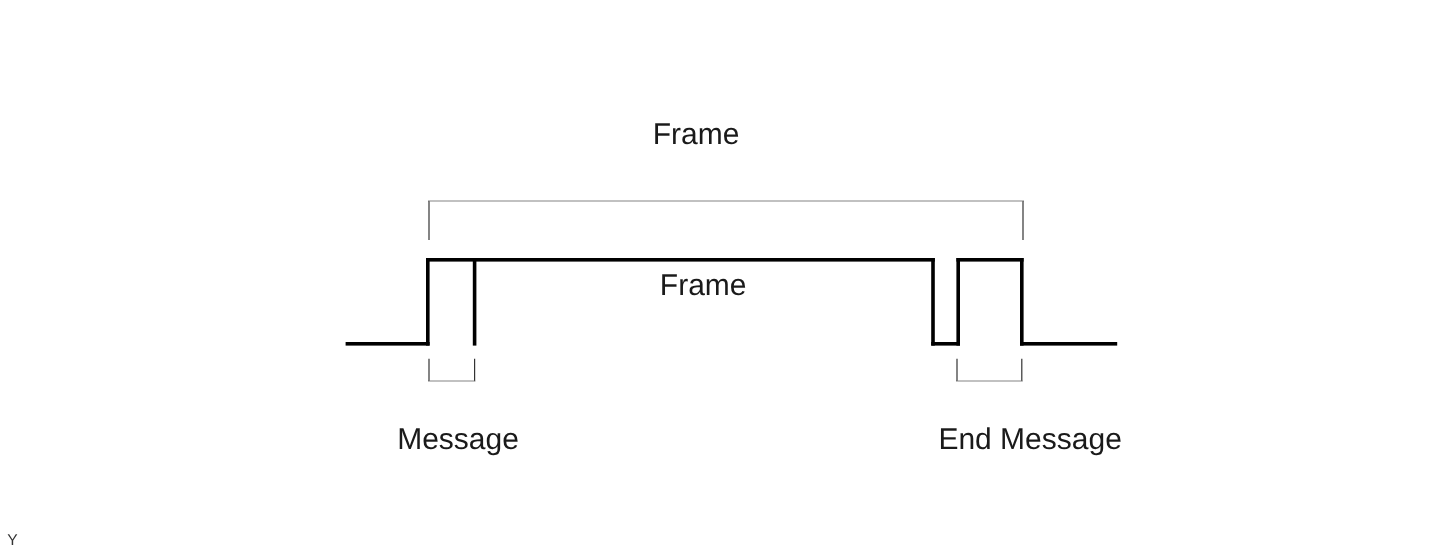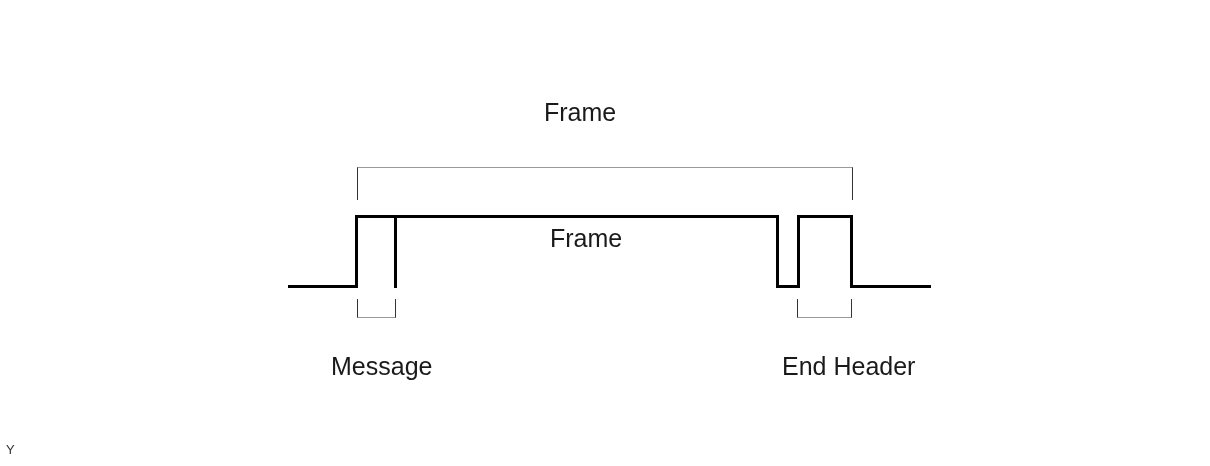--- a/index.html
+++ b/index.html
@@ -89,16 +89,16 @@
   <div class="sig v" style="left:850px;top:215px;height:73px;"></div>
 
   <div class="sig h" style="left:850px;top:285px;width:81px;"></div>
 
   <div class="bracket-bottom" style="left:357px;top:299px;width:37px;height:18px;"></div>
 
   <div class="bracket-bottom" style="left:797px;top:299px;width:53px;height:18px;"></div>
 
   <div class="lbl" style="left:331px;top:354px;">Message</div>
 
-  <div class="lbl" style="left:782px;top:354px;">End Header</div>
+  <div class="lbl" style="left:782px;top:354px;">End Message</div>
 
   <div class="corner">Y</div>
 </div>
 
 </body></html>

